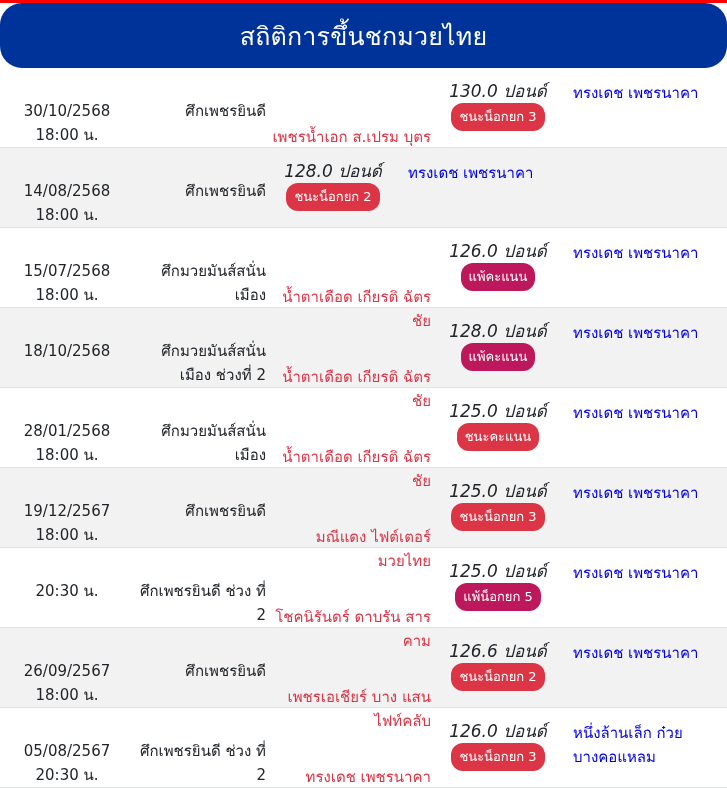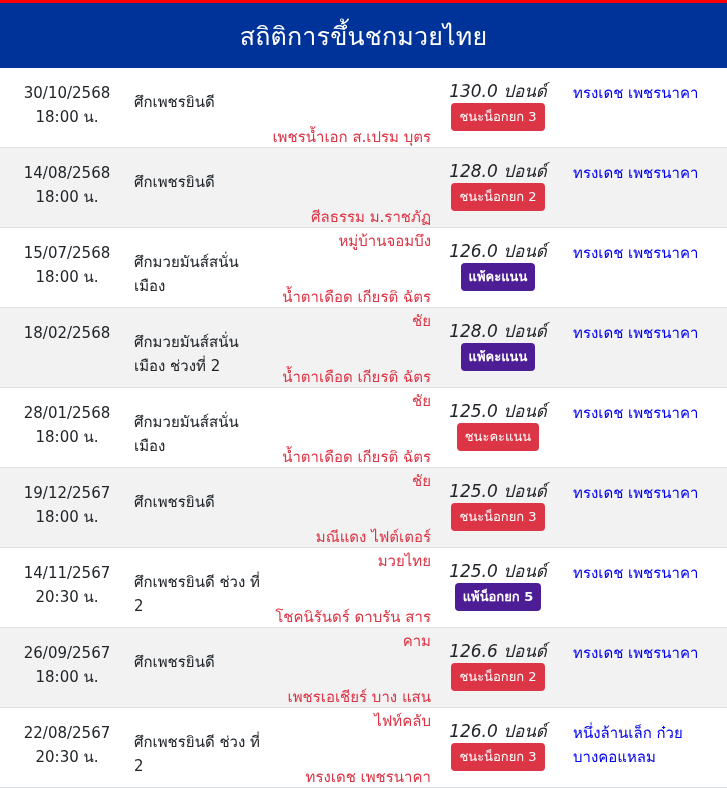--- a/index.html
+++ b/index.html
@@ -2,41 +2,41 @@
 <html><head>
 <meta charset="utf-8">
 <style>
   * { box-sizing: border-box; margin: 0; padding: 0; }
   html, body { width: 727px; height: 788px; overflow: hidden; background: #ffffff; }
   body { font-family: "DejaVu Sans", "Liberation Sans", sans-serif; color: #212529; }
   .topbar { height: 3px; background: #ff0000; }
   .header {
     height: 65px; background: #003399; color: #ffffff;
     display: flex; align-items: center; justify-content: center;
-    font-size: 25px; font-weight: normal; letter-spacing: 0.2px;
+    font-size: 25px; font-weight: normal; letter-spacing: 0.2px; border-radius: 22px;
   }
   .rows { width: 727px; }
   .row {
     height: 80px; display: flex; align-items: flex-start;
     border-bottom: 1px solid #dee2e6;
     font-size: 15px; line-height: 24px;
   }
   .row:nth-child(even) { background: #f2f2f2; }
-  .col-date { width: 134px; text-align: center; padding-top: 13px; }
-  .col-event { width: 132px; text-align: left; padding-top: 22px; }
+  .col-date { width: 134px; text-align: center; padding-top: 31px; }
+  .col-event { width: 132px; text-align: right; padding-top: 31px; }
   .col-fighter { width: 165px; text-align: right; padding-top: 13px; color: #dc3545; margin-top: 44px; }
   .col-result { width: 134px; text-align: center; padding-top: 15px; display: flex; flex-direction: column; align-items: center; }
   .col-opponent { flex: 1; text-align: left; padding-top: 13px; padding-left: 8px; color: #0000ee; padding-right: 8px; }
   .weight { font-size: 17px; line-height: 16px; color: #212529; font-style: italic; }
   .badge {
-    margin-top: 4px; padding: 5px 8px; border-radius: 4px;
+    margin-top: 4px; padding: 5px 8px; border-radius: 12px;
     color: #ffffff; font-size: 13px; line-height: 18px; white-space: nowrap;
   }
   .badge.win { background: #dc3545; }
-  .badge.loss { background: #4c1d95; font-weight: bold; }
+  .badge.loss { background: #be185d; }
   .opp-link { color: #0000ee; text-decoration: none; }
 </style>
 </head>
 <body>
 
 <div class="topbar"></div>
 <div class="header">
   <h1 style="font-size:25px;font-weight:normal;">สถิติการขึ้นชกมวยไทย</h1>
 </div>
 
@@ -57,21 +57,20 @@
       <a class="opp-link">ทรงเดช เพชรนาคา</a>
     </div>
   </div>
 
   <div class="row">
     <div class="col-date">
       <div>14/08/2568</div>
       <div>18:00 น.</div>
     </div>
     <div class="col-event">ศึกเพชรยินดี</div>
-    <div class="col-fighter">ศีลธรรม ม.ราชภัฏ หมู่บ้านจอมบึง</div>
     <div class="col-result">
       <div class="weight">128.0 ปอนด์</div>
       <span class="badge win">ชนะน็อกยก 2</span>
     </div>
     <div class="col-opponent">
       <a class="opp-link">ทรงเดช เพชรนาคา</a>
     </div>
   </div>
 
   <div class="row">
@@ -85,21 +84,21 @@
       <div class="weight">126.0 ปอนด์</div>
       <span class="badge loss">แพ้คะแนน</span>
     </div>
     <div class="col-opponent">
       <a class="opp-link">ทรงเดช เพชรนาคา</a>
     </div>
   </div>
 
   <div class="row">
     <div class="col-date">
-      <div>18/02/2568</div>
+      <div>18/10/2568</div>
     </div>
     <div class="col-event">ศึกมวยมันส์สนั่นเมือง ช่วงที่ 2</div>
     <div class="col-fighter">น้ำตาเดือด เกียรติ ฉัตรชัย</div>
     <div class="col-result">
       <div class="weight">128.0 ปอนด์</div>
       <span class="badge loss">แพ้คะแนน</span>
     </div>
     <div class="col-opponent">
       <a class="opp-link">ทรงเดช เพชรนาคา</a>
     </div>
@@ -132,21 +131,20 @@
       <div class="weight">125.0 ปอนด์</div>
       <span class="badge win">ชนะน็อกยก 3</span>
     </div>
     <div class="col-opponent">
       <a class="opp-link">ทรงเดช เพชรนาคา</a>
     </div>
   </div>
 
   <div class="row">
     <div class="col-date">
-      <div>14/11/2567</div>
       <div>20:30 น.</div>
     </div>
     <div class="col-event">ศึกเพชรยินดี ช่วง ที่ 2</div>
     <div class="col-fighter">โชคนิรันดร์ ดาบรัน สารคาม</div>
     <div class="col-result">
       <div class="weight">125.0 ปอนด์</div>
       <span class="badge loss">แพ้น็อกยก 5</span>
     </div>
     <div class="col-opponent">
       <a class="opp-link">ทรงเดช เพชรนาคา</a>
@@ -164,21 +162,21 @@
       <div class="weight">126.6 ปอนด์</div>
       <span class="badge win">ชนะน็อกยก 2</span>
     </div>
     <div class="col-opponent">
       <a class="opp-link">ทรงเดช เพชรนาคา</a>
     </div>
   </div>
 
   <div class="row">
     <div class="col-date">
-      <div>22/08/2567</div>
+      <div>05/08/2567</div>
       <div>20:30 น.</div>
     </div>
     <div class="col-event">ศึกเพชรยินดี ช่วง ที่ 2</div>
     <div class="col-fighter">ทรงเดช เพชรนาคา</div>
     <div class="col-result">
       <div class="weight">126.0 ปอนด์</div>
       <span class="badge win">ชนะน็อกยก 3</span>
     </div>
     <div class="col-opponent">
       <a class="opp-link">หนึ่งล้านเล็ก ก๋วย บางคอแหลม</a>

